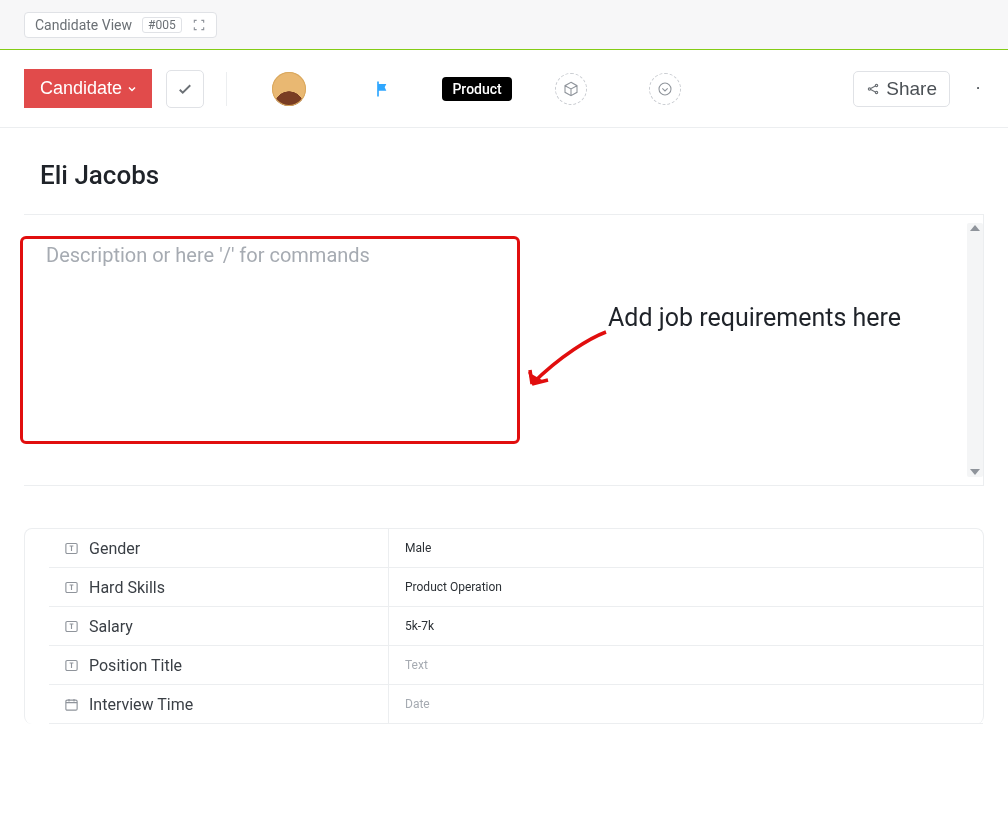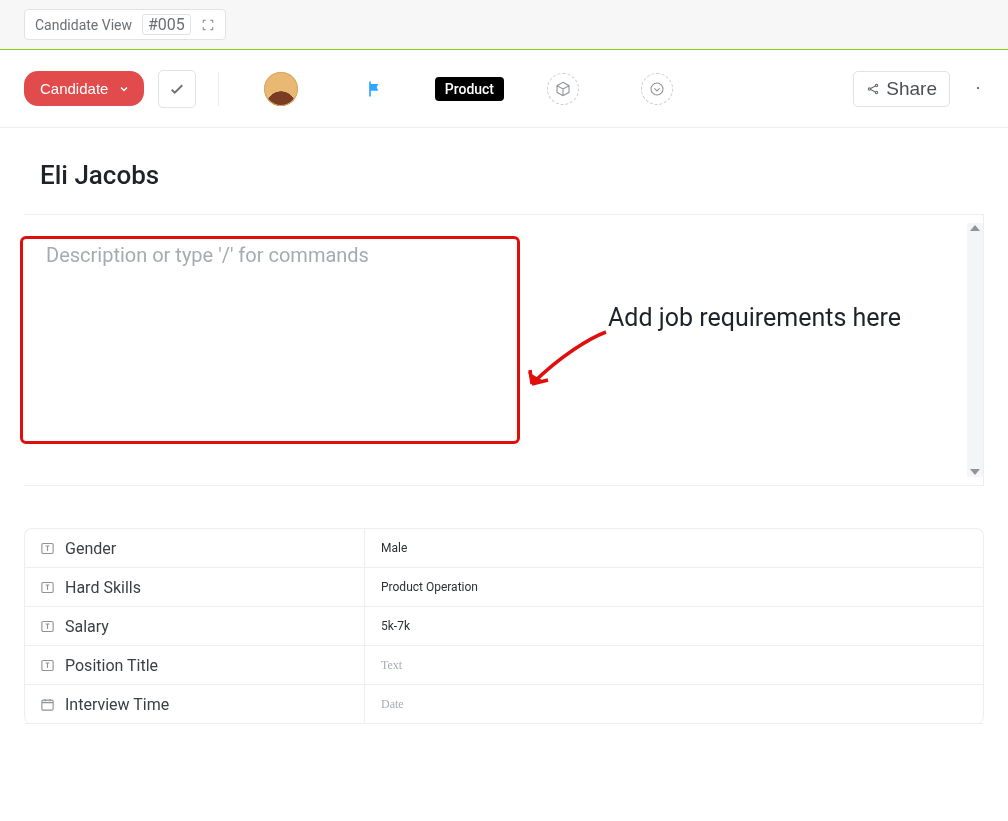--- a/index.html
+++ b/index.html
@@ -1,26 +1,26 @@
 <!DOCTYPE html>
 <html><head>
   <meta charset="utf-8">
   <style>
     * { margin: 0; padding: 0; box-sizing: border-box; }
     body { font-family: -apple-system, BlinkMacSystemFont, "Segoe UI", Roboto, Helvetica, Arial, sans-serif; background: #fff; color: #1f2329; width: 1008px; height: 821px; overflow: hidden; position: relative; }
 
     
     .breadcrumb-bar { height: 50px; background: #f7f7f8; border-bottom: 1px solid #84cc16; display: flex; align-items: center; padding: 0 24px; }
     .breadcrumb-box { display: inline-flex; align-items: center; gap: 10px; border: 1px solid #e0e2e6; background: #fff; border-radius: 4px; padding: 4px 10px; font-size: 14px; color: #6b7075; }
-    .breadcrumb-id { border: 1px solid #e0e2e6; border-radius: 3px; padding: 0 5px; font-size: 16px; color: #6b7075; }
+    .breadcrumb-id { border: 1px solid #e0e2e6; border-radius: 3px; padding: 0 5px; font-size: 12px; color: #6b7075; }
     .breadcrumb-icon svg { width: 14px; height: 14px; display: block; }
 
     
     .toolbar { height: 78px; display: flex; align-items: center; padding: 0 24px; border-bottom: 1px solid #eceef0; gap: 14px; position: relative; }
-    .primary-btn { background: #e14b4b; color: #fff; border: none; border-radius: 14px; padding: 9px 14px 9px 16px; font-size: 15px; font-weight: 500; display: inline-flex; align-items: center; gap: 10px; cursor: pointer; }
+    .primary-btn { background: #e14b4b; color: #fff; border: none; border-radius: 0; padding: 9px 14px 9px 16px; font-size: 18px; font-weight: 500; display: inline-flex; align-items: center; gap: 4px; cursor: pointer; }
     .check-btn { width: 38px; height: 38px; border: 1px solid #e0e2e6; border-radius: 5px; background: #fff; display: inline-flex; align-items: center; justify-content: center; cursor: pointer; }
     .vsep { width: 1px; height: 34px; background: #eceef0; margin: 0 8px; }
     .avatar-circle { width: 34px; height: 34px; border-radius: 50%; background: radial-gradient(circle at 50% 100%, #7a3d23 0, #7a3d23 38%, #e9b872 39%, #e9b872 100%); box-shadow: inset 0 0 0 1px #d9a85f; cursor: pointer; }
     .tb-slot { width: 80px; display: flex; justify-content: center; align-items: center; }
     .flag-btn { cursor: pointer; }
     .product-tag { background: #000000; color: #fff; font-weight: 500; font-size: 14px; padding: 4px 10px; border-radius: 4px; }
     .dashed-circle { width: 32px; height: 32px; border-radius: 50%; border: 1px dashed #c9ccd1; display: inline-flex; align-items: center; justify-content: center; cursor: pointer; color: #8f949b; }
     .share-btn { margin-left: auto; border: 1px solid #e0e2e6; border-radius: 5px; background: #fff; padding: 6px 12px; font-size: 19px; color: #4b5055; display: inline-flex; align-items: center; gap: 6px; cursor: pointer; }
     .more-dots { width: 12px; text-align: center; color: #4b5055; font-size: 18px; margin-left: 8px; cursor: pointer; }
 
@@ -34,26 +34,26 @@
     .desc-scroll-arrow { width: 0; height: 0; border-left: 5px solid transparent; border-right: 5px solid transparent; position: absolute; left: 3px; }
     .desc-scroll-arrow.up { border-bottom: 6px solid #8f949b; top: 2px; }
     .desc-scroll-arrow.down { border-top: 6px solid #8f949b; bottom: 2px; }
     .red-box { position: absolute; border: 3px solid #e10e0e; border-radius: 6px; pointer-events: none; }
 
     
     .annotation-text { position: absolute; font-size: 25px; color: #1f2329; line-height: 1.4; }
     .arrow-svg { position: absolute; }
 
     
-    .fields-wrap { margin: 42px 24px 12px 24px; border: 1px solid #eceef0; border-bottom: none; border-radius: 8px; }
+    .fields-wrap { margin: 42px 24px 12px 24px; border: 1px solid #eceef0; border-bottom: none; border-radius: 8px; padding-left: 24px; }
     .field-row { display: flex; border-bottom: 1px solid #eceef0; height: 39px; align-items: stretch; }
     .field-label { width: 340px; flex: 0 0 340px; border-right: 1px solid #eceef0; display: flex; align-items: center; gap: 10px; padding: 0 14px; font-size: 16px; color: #3a3f45; }
     .field-label .ficon { width: 16px; height: 16px; color: #8f949b; display: inline-flex; align-items: center; justify-content: center; }
     .field-value { flex: 1; display: flex; align-items: center; padding: 0 16px; font-size: 12px; color: #2c3136; }
-    .field-value.placeholder { color: #a6abb2; font-family: Liberation Serif, serif; }
+    .field-value.placeholder { color: #a6abb2; }
 
     svg { display: block; }
   </style>
 </head>
 <body>
 
 <div class="breadcrumb-bar">
   <div class="breadcrumb-box">
     <span>Candidate View</span>
     <span class="breadcrumb-id">#005</span>
@@ -120,21 +120,21 @@
         <path d="M8 11l8-4M8 13l8 4"></path>
       </svg>
     <span>Share</span>
   </button>
   <span class="more-dots">·</span>
 </div>
 
 <div class="page-title">Eli Jacobs</div>
 
 <div class="desc-wrap">
-  <span class="desc-placeholder">Description or type '/' for commands</span>
+  <span class="desc-placeholder">Description or here '/' for commands</span>
   <div class="desc-scrollbar-track">
     <div class="desc-scroll-arrow up"></div>
     <div class="desc-scroll-arrow down"></div>
   </div>
 </div>
 
 <div class="red-box" style="left:20px; top:236px; width:500px; height:208px;"></div>
 
 <svg class="arrow-svg" style="left:520px; top:326px;" width="90" height="70" viewBox="0 0 90 70">
   <path d="M86 6 C 70 12, 40 30, 12 58" stroke="#e10e0e" stroke-width="3.5" fill="none"></path>

